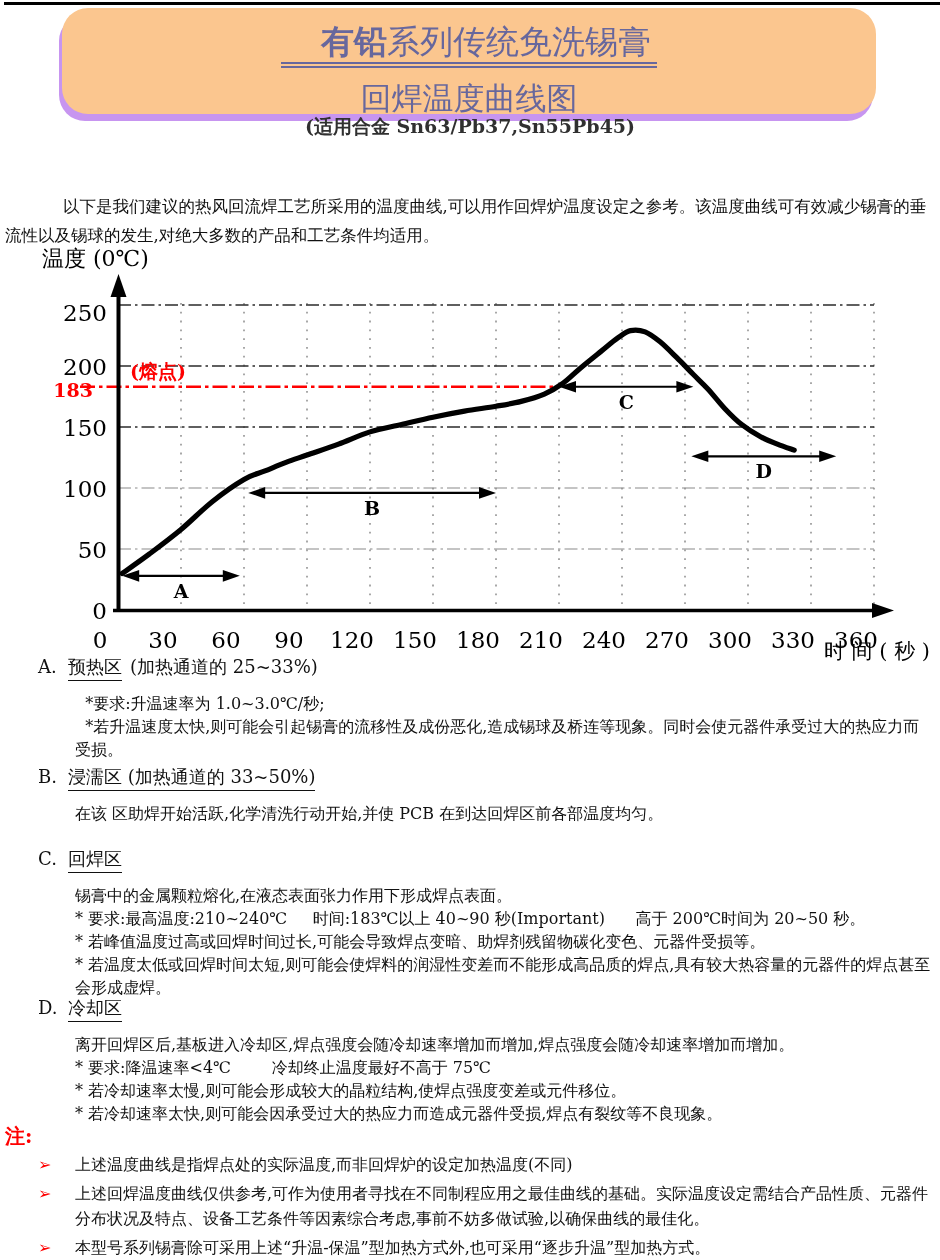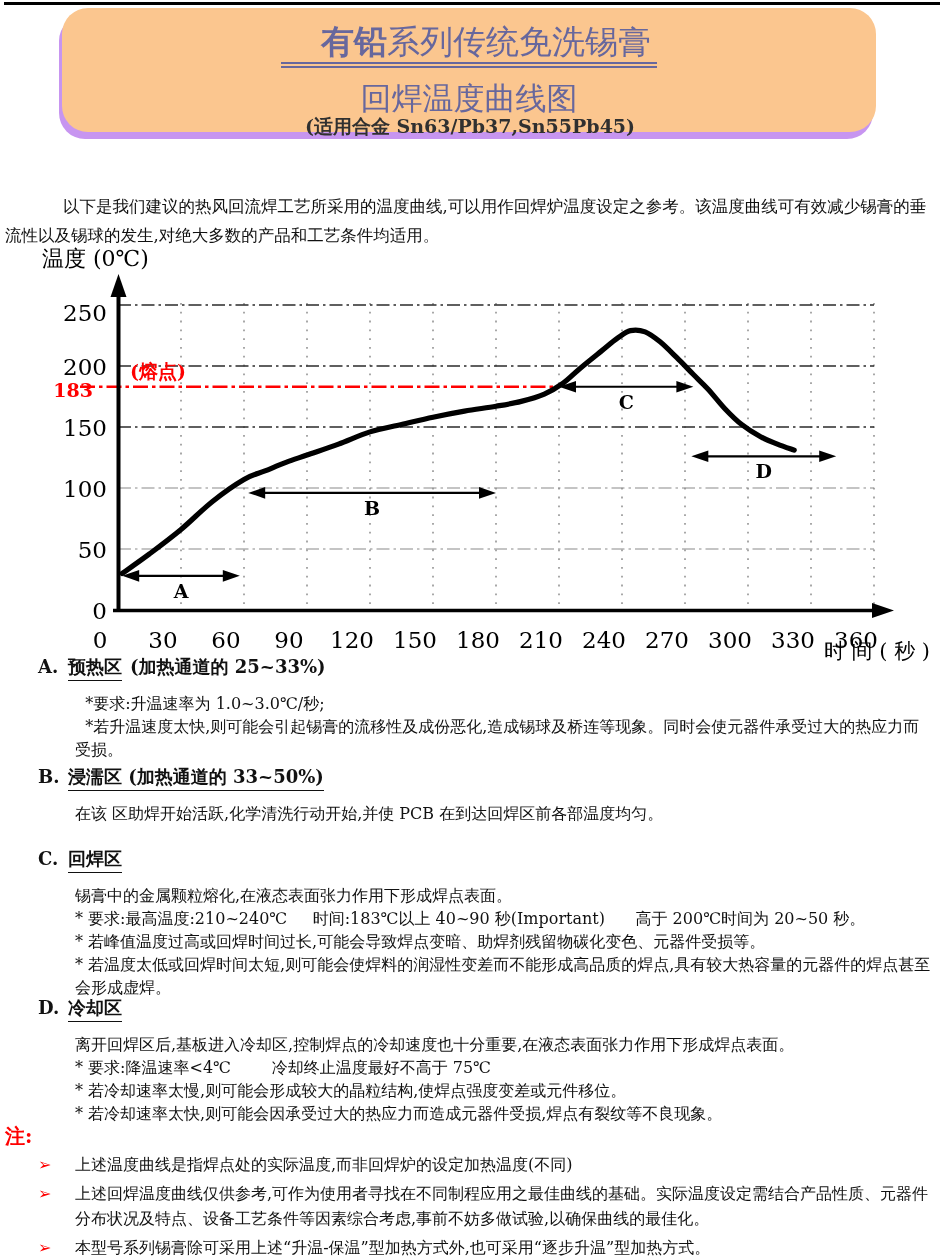--- a/index.html
+++ b/index.html
@@ -1,31 +1,31 @@
 <!DOCTYPE html>
 <html><head>
 <meta charset="utf-8">
 <style>
   html,body{margin:0;padding:0;background:#fff;}
   .page{position:relative;width:940px;height:1260px;background:#fff;overflow:hidden;
         font-family:"DejaVu Serif","Liberation Serif",serif;color:#111;}
   .top-rule{position:absolute;left:4px;top:2px;width:936px;height:3px;background:#000;}
-  .title-box{position:absolute;left:62px;top:8px;width:814px;height:124px;border-radius:26px;
+  .title-box{position:absolute;left:62px;top:8px;width:814px;height:106px;border-radius:26px;
              background:#fbc68f;box-shadow:-3px 7px 0 #c795f0;text-align:center;}
   .title-l1{margin-top:14px;font-size:33px;line-height:40px;color:#67679d;}
   .title-l1 .u{border-bottom:6px double #67679d;padding:0 6px 1px 40px;}
   .title-l1 b{font-weight:bold;}
   .title-l2{font-size:31px;line-height:40px;color:#67679d;margin-top:16px;}
   .subtitle{position:absolute;left:0;top:114px;width:940px;text-align:center;
             font-size:19px;font-weight:bold;color:#303030;}
   .intro{position:absolute;left:5px;top:192px;width:928px;font-size:16.5px;line-height:29px;
          text-indent:58px;}
   svg.chart{position:absolute;left:0;top:240px;width:940px;height:430px;}
   .content{position:absolute;left:0;width:940px;}
-  .sec-head{font-size:18px;margin-bottom:13px;font-weight:bold;}
+  .sec-head{font-size:18px;margin-bottom:13px;}
   .sec-head .lab{display:inline-block;margin-left:38px;width:30px;}
   .sec-head .u{border-bottom:1.5px solid #111;padding-bottom:3px;}
   .sec-head .after{margin-left:8px;}
   .sec:nth-of-type(1) .sec-head .u{padding-right:26px;}
   .sec:nth-of-type(2) .sec-head .u{padding-right:6px;}
   .sec:nth-of-type(3) .sec-head .u{padding-right:22px;}
   .sec:nth-of-type(4) .sec-head .u{padding-right:8px;}
   .sec-line{margin-left:75px;width:858px;font-size:16px;line-height:23px;white-space:pre-wrap;}
   .notes-label{margin-left:5px;font-size:20px;font-weight:bold;color:#f00;line-height:24px;}
   .note-item{position:relative;margin-left:75px;width:856px;margin-top:4px;
@@ -126,21 +126,21 @@
   <div class="content sec" style="top:847px">
     <div class="sec-head"><span class="lab">C.</span><span class="u">回焊区</span></div>
     <div class="sec-line">锡膏中的金属颗粒熔化,在液态表面张力作用下形成焊点表面。</div>
     <div class="sec-line">* 要求:最高温度:210~240℃     时间:183℃以上 40~90 秒(Important)      高于 200℃时间为 20~50 秒。</div>
     <div class="sec-line">* 若峰值温度过高或回焊时间过长,可能会导致焊点变暗、助焊剂残留物碳化变色、元器件受损等。</div>
     <div class="sec-line">* 若温度太低或回焊时间太短,则可能会使焊料的润湿性变差而不能形成高品质的焊点,具有较大热容量的元器件的焊点甚至会形成虚焊。</div>
   </div>
 
   <div class="content sec" style="top:996px">
     <div class="sec-head"><span class="lab">D.</span><span class="u">冷却区</span></div>
-    <div class="sec-line">离开回焊区后,基板进入冷却区,控制焊点的冷却速度也十分重要,在液态表面张力作用下形成焊点表面。</div>
+    <div class="sec-line">离开回焊区后,基板进入冷却区,焊点强度会随冷却速率增加而增加,焊点强度会随冷却速率增加而增加。</div>
     <div class="sec-line">* 要求:降温速率&lt;4℃        冷却终止温度最好不高于 75℃</div>
     <div class="sec-line">* 若冷却速率太慢,则可能会形成较大的晶粒结构,使焊点强度变差或元件移位。</div>
     <div class="sec-line">* 若冷却速率太快,则可能会因承受过大的热应力而造成元器件受损,焊点有裂纹等不良现象。</div>
   </div>
 
   <div class="content" style="top:1124px">
     <div class="notes-label">注:</div>
     <div class="note-item"><span class="bullet">➢</span><span>上述温度曲线是指焊点处的实际温度,而非回焊炉的设定加热温度(不同)</span></div>
     <div class="note-item"><span class="bullet">➢</span><span>上述回焊温度曲线仅供参考,可作为使用者寻找在不同制程应用之最佳曲线的基础。实际温度设定需结合产品性质、元器件分布状况及特点、设备工艺条件等因素综合考虑,事前不妨多做试验,以确保曲线的最佳化。</span></div>
     <div class="note-item"><span class="bullet">➢</span><span>本型号系列锡膏除可采用上述“升温-保温”型加热方式外,也可采用“逐步升温”型加热方式。</span></div>

